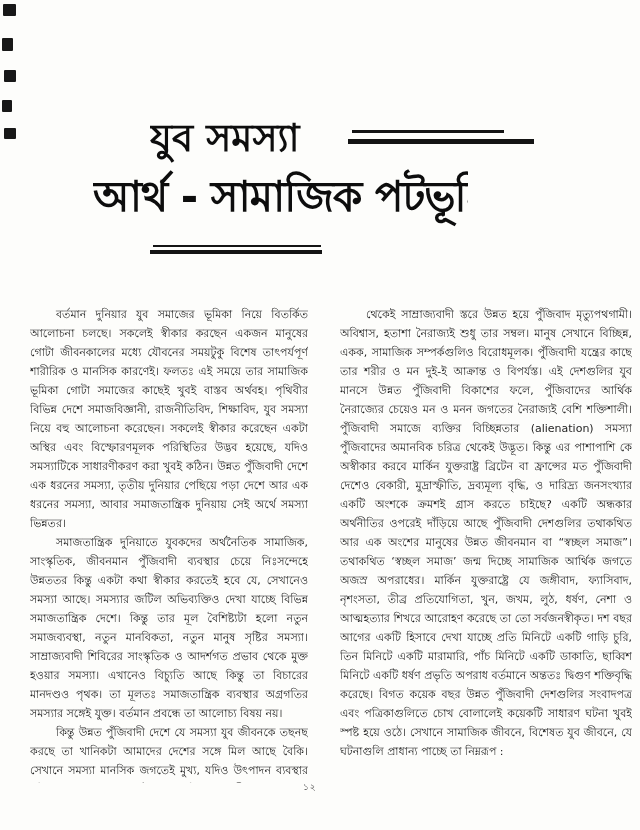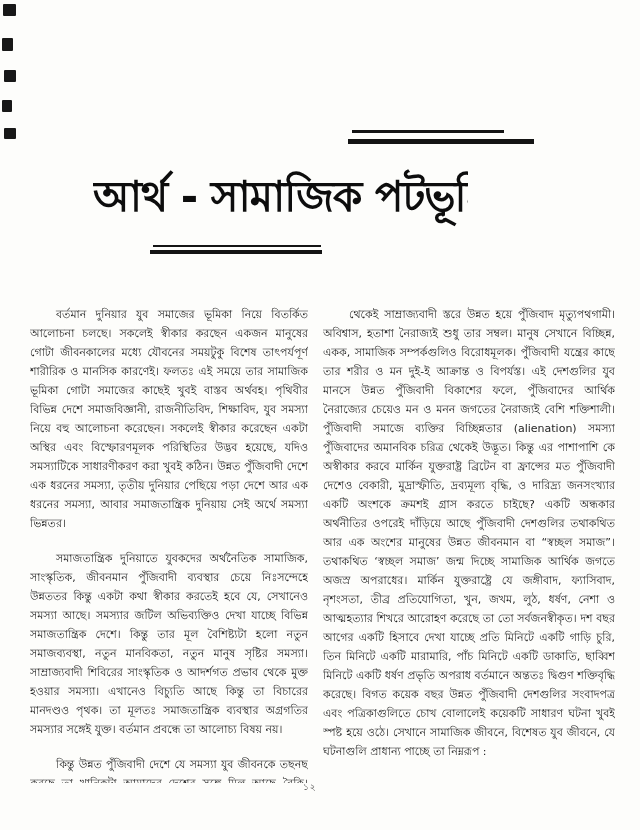--- a/index.html
+++ b/index.html
@@ -37,40 +37,41 @@
     font-size:18px;font-weight:bold;color:#101010;white-space:nowrap;overflow:hidden;
   }
   .author .qm{font-size:11px;vertical-align:middle;color:#222;padding:0 3px;}
 
   
   .col{
     position:absolute;top:305px;overflow:hidden;
     font-size:11px;line-height:19px;text-align:justify;color:#1e1e1e;
   }
   .col-left{left:30px;width:278px;height:478px;}
-  .col-right{left:323px;width:292px;height:480px;}
+  .col-right{left:340px;width:292px;height:480px;}
   .para{margin:0;text-indent:26px;padding:0;}
-  .para + .para{margin-top:16px;}
+  .para + .para{margin-top:0px;}
 
   .page-number{
     position:absolute;left:303px;top:780px;width:40px;height:16px;
     font-size:9px;color:#4a4a4a;letter-spacing:1px;
   }
 </style>
 </head>
 <body>
 
 <div class="page">
 
   <div class="scan-mark m1"></div>
   <div class="scan-mark m2"></div>
   <div class="scan-mark m3"></div>
   <div class="scan-mark m4"></div>
   <div class="scan-mark m5"></div>
 
+  <div class="title1">যুব সমস্যা</div>
   <div class="rule r-t1a"></div>
   <div class="rule r-t1b"></div>
   <div class="title2">আর্থ - সামাজিক পটভূমি</div>
 
   <div class="rule r-aua"></div>
   <div class="rule r-aub"></div>
 
   <div class="col col-left">
       <p class="para">বর্তমান দুনিয়ার যুব সমাজের ভূমিকা নিয়ে বিতর্কিত আলোচনা চলছে। সকলেই স্বীকার করছেন একজন মানুষের গোটা জীবনকালের মধ্যে যৌবনের সময়টুকু বিশেষ তাৎপর্যপূর্ণ শারীরিক ও মানসিক কারণেই। ফলতঃ এই সময়ে তার সামাজিক ভূমিকা গোটা সমাজের কাছেই খুবই বাস্তব অর্থবহ। পৃথিবীর বিভিন্ন দেশে সমাজবিজ্ঞানী, রাজনীতিবিদ, শিক্ষাবিদ, যুব সমস্যা নিয়ে বহু আলোচনা করেছেন। সকলেই স্বীকার করেছেন একটা অস্থির এবং বিস্ফোরণমূলক পরিস্থিতির উদ্ভব হয়েছে, যদিও সমস্যাটিকে সাধারণীকরণ করা খুবই কঠিন। উন্নত পুঁজিবাদী দেশে এক ধরনের সমস্যা, তৃতীয় দুনিয়ার পেছিয়ে পড়া দেশে আর এক ধরনের সমস্যা, আবার সমাজতান্ত্রিক দুনিয়ায় সেই অর্থে সমস্যা ভিন্নতর।</p>
       <p class="para">সমাজতান্ত্রিক দুনিয়াতে যুবকদের অর্থনৈতিক সামাজিক, সাংস্কৃতিক, জীবনমান পুঁজিবাদী ব্যবস্থার চেয়ে নিঃসন্দেহে উন্নততর কিন্তু একটা কথা স্বীকার করতেই হবে যে, সেখানেও সমস্যা আছে। সমস্যার জটিল অভিব্যক্তিও দেখা যাচ্ছে বিভিন্ন সমাজতান্ত্রিক দেশে। কিন্তু তার মূল বৈশিষ্ট্যটা হলো নতুন সমাজব্যবস্থা, নতুন মানবিকতা, নতুন মানুষ সৃষ্টির সমস্যা। সাম্রাজ্যবাদী শিবিরের সাংস্কৃতিক ও আদর্শগত প্রভাব থেকে মুক্ত হওয়ার সমস্যা। এখানেও বিচ্যুতি আছে কিন্তু তা বিচারের মানদণ্ডও পৃথক। তা মূলতঃ সমাজতান্ত্রিক ব্যবস্থার অগ্রগতির সমস্যার সঙ্গেই যুক্ত। বর্তমান প্রবন্ধে তা আলোচ্য বিষয় নয়।</p>

